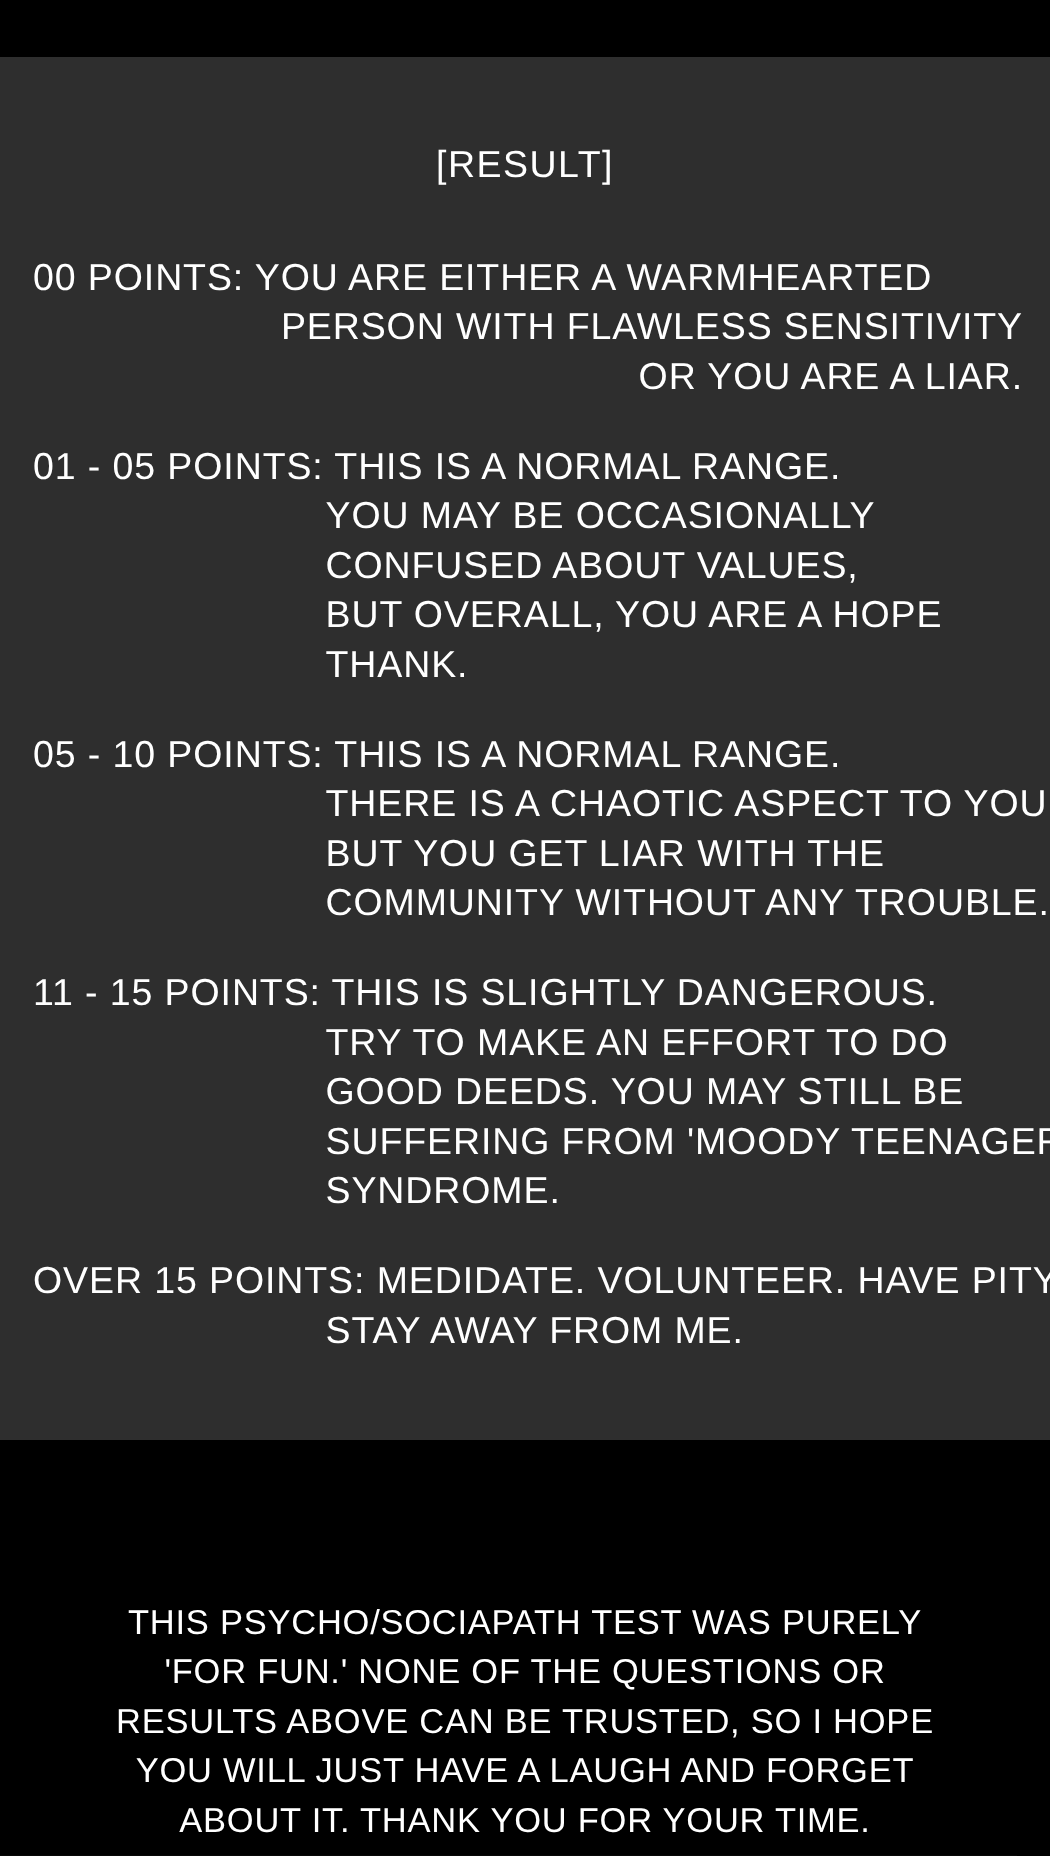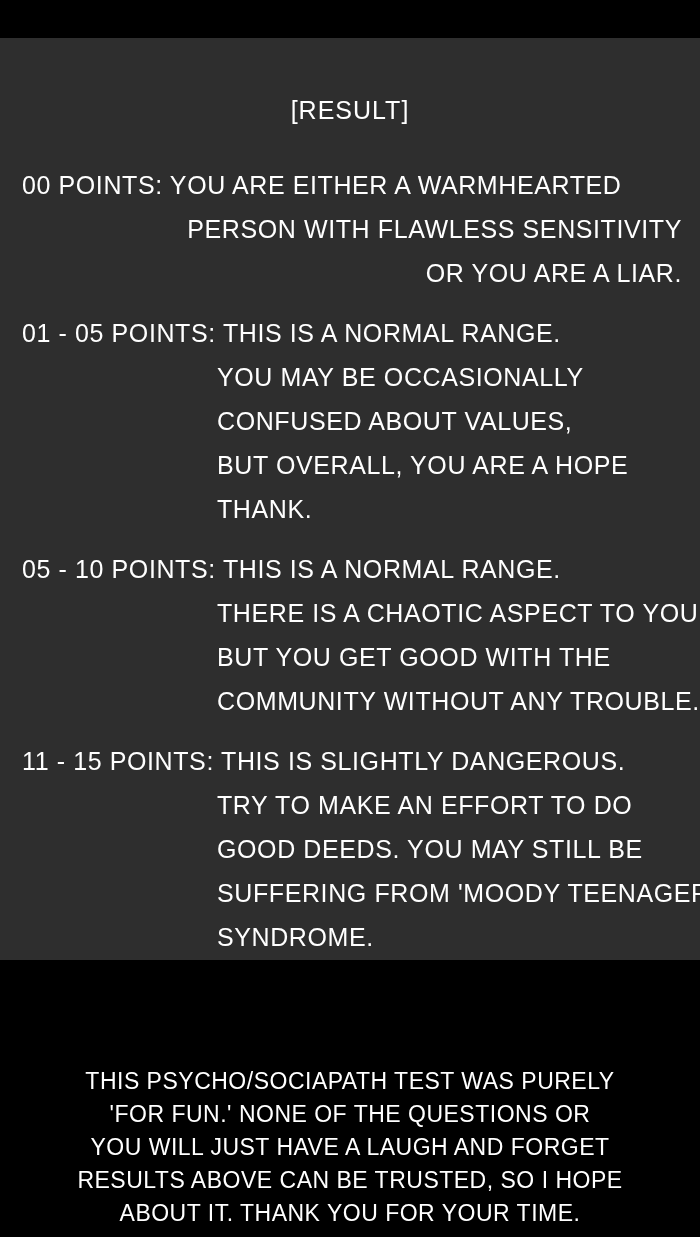--- a/index.html
+++ b/index.html
@@ -61,21 +61,20 @@
   }
   .entry {
     margin-bottom: 27px;
   }
   .entry-line {
     color: #ffffff;
     font-size: 25px;
     letter-spacing: 0.6px;
     line-height: 33px;
     white-space: pre;
-    margin-top: 11px;
   }
   .entry-line.first {
     text-indent: 0;
   }
   .entry-line.indent-a { padding-left: 145px; text-align: right; }
   .entry-line.indent-b { padding-left: 195px; }
   .entry-line.indent-c { padding-left: 110px; text-align: right; }
 
   .footer-text {
     color: #ffffff;
@@ -112,21 +111,21 @@
         <div class="entry-line first">01 - 05 POINTS: THIS IS A NORMAL RANGE.</div>
         <div class="entry-line indent-b">YOU MAY BE OCCASIONALLY</div>
         <div class="entry-line indent-b">CONFUSED ABOUT VALUES,</div>
         <div class="entry-line indent-b">BUT OVERALL, YOU ARE A HOPE</div>
         <div class="entry-line indent-b">THANK.</div>
       </div>
 
       <div class="entry">
         <div class="entry-line first">05 - 10 POINTS: THIS IS A NORMAL RANGE.</div>
         <div class="entry-line indent-b">THERE IS A CHAOTIC ASPECT TO YOU,</div>
-        <div class="entry-line indent-b">BUT YOU GET GOOD WITH THE</div>
+        <div class="entry-line indent-b">BUT YOU GET LIAR WITH THE</div>
         <div class="entry-line indent-b">COMMUNITY WITHOUT ANY TROUBLE.</div>
       </div>
 
       <div class="entry">
         <div class="entry-line first">11 - 15 POINTS: THIS IS SLIGHTLY DANGEROUS.</div>
         <div class="entry-line indent-b">TRY TO MAKE AN EFFORT TO DO</div>
         <div class="entry-line indent-b">GOOD DEEDS. YOU MAY STILL BE</div>
         <div class="entry-line indent-b">SUFFERING FROM 'MOODY TEENAGER'</div>
         <div class="entry-line indent-b">SYNDROME.</div>
       </div>
@@ -136,19 +135,19 @@
         <div class="entry-line indent-b">STAY AWAY FROM ME.</div>
       </div>
 
     </div>
   </div>
 
   <div class="footer-panel">
     <div class="footer-text">
       <span class="footer-line">THIS PSYCHO/SOCIAPATH TEST WAS PURELY</span>
       <span class="footer-line">'FOR FUN.' NONE OF THE QUESTIONS OR</span>
+      <span class="footer-line">RESULTS ABOVE CAN BE TRUSTED, SO I HOPE</span>
       <span class="footer-line">YOU WILL JUST HAVE A LAUGH AND FORGET</span>
-      <span class="footer-line">RESULTS ABOVE CAN BE TRUSTED, SO I HOPE</span>
       <span class="footer-line">ABOUT IT. THANK YOU FOR YOUR TIME.</span>
     </div>
   </div>
 
 </div>
 
 </body></html>

